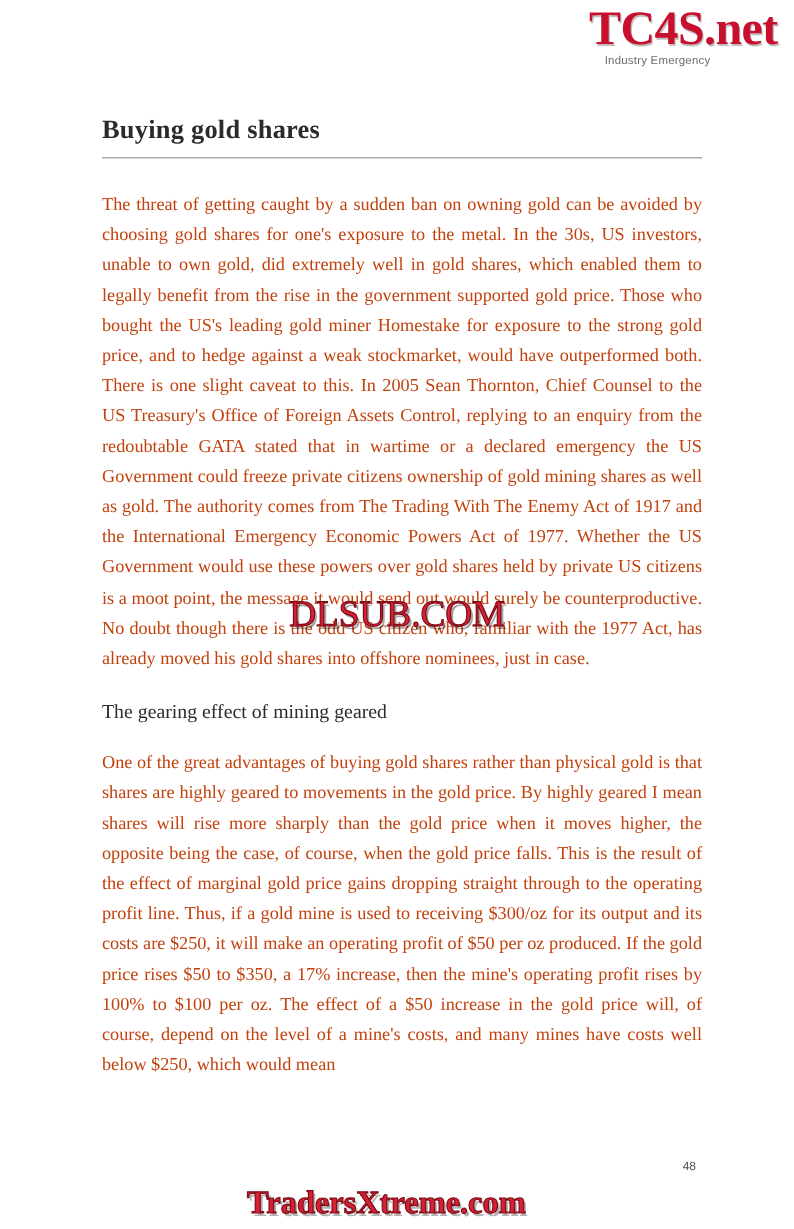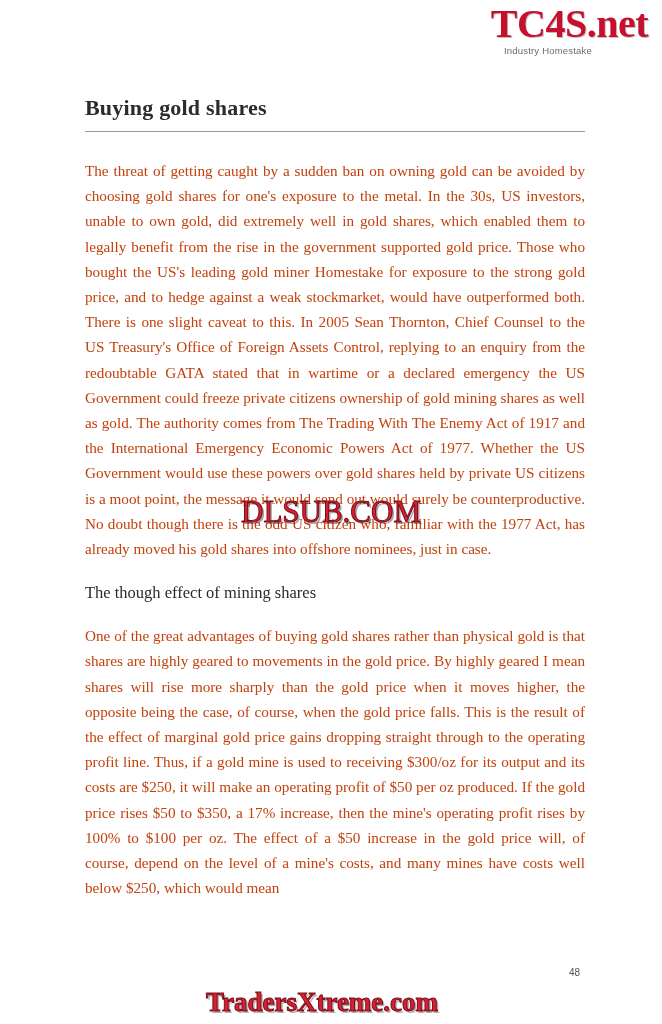--- a/index.html
+++ b/index.html
@@ -135,29 +135,29 @@
 </style>
 </head>
 <body>
 
 <div class="page">
 
   <div class="header-mark">
     <div class="brand">TC4S.net</div>
   </div>
 
-  <div class="running-head">Industry Homestake</div>
+  <div class="running-head">Industry Emergency</div>
 
   <div class="content">
     <h1 class="chapter-title">Buying gold shares</h1>
     <div class="rule"></div>
 
     <p class="body-text">The threat of getting caught by a sudden ban on owning gold can be avoided by choosing gold shares for one's exposure to the metal. In the 30s, US investors, unable to own gold, did extremely well in gold shares, which enabled them to legally benefit from the rise in the government supported gold price. Those who bought the US's leading gold miner Homestake for exposure to the strong gold price, and to hedge against a weak stockmarket, would have outperformed both. There is one slight caveat to this. In 2005 Sean Thornton, Chief Counsel to the US Treasury's Office of Foreign Assets Control, replying to an enquiry from the redoubtable GATA stated that in wartime or a declared emergency the US Government could freeze private citizens ownership of gold mining shares as well as gold. The authority comes from The Trading With The Enemy Act of 1917 and the International Emergency Economic Powers Act of 1977. Whether the US Government would use these powers over gold shares held by private US citizens is a moot point, the message it would send out would surely be counterproductive. No doubt though there is the odd US citizen who, familiar with the 1977 Act, has already moved his gold shares into offshore nominees, just in case.</p>
 
-    <h2 class="section-title">The though effect of mining shares</h2>
+    <h2 class="section-title">The gearing effect of mining geared</h2>
 
     <p class="body-text">One of the great advantages of buying gold shares rather than physical gold is that shares are highly geared to movements in the gold price. By highly geared I mean shares will rise more sharply than the gold price when it moves higher, the opposite being the case, of course, when the gold price falls. This is the result of the effect of marginal gold price gains dropping straight through to the operating profit line. Thus, if a gold mine is used to receiving $300/oz for its output and its costs are $250, it will make an operating profit of $50 per oz produced. If the gold price rises $50 to $350, a 17% increase, then the mine's operating profit rises by 100% to $100 per oz. The effect of a $50 increase in the gold price will, of course, depend on the level of a mine's costs, and many mines have costs well below $250, which would mean</p>
   </div>
 
   <div class="mid-watermark">DLSUB.COM</div>
 
   <div class="page-number">48</div>
 
   <div class="footer-mark">TradersXtreme.com</div>
 

